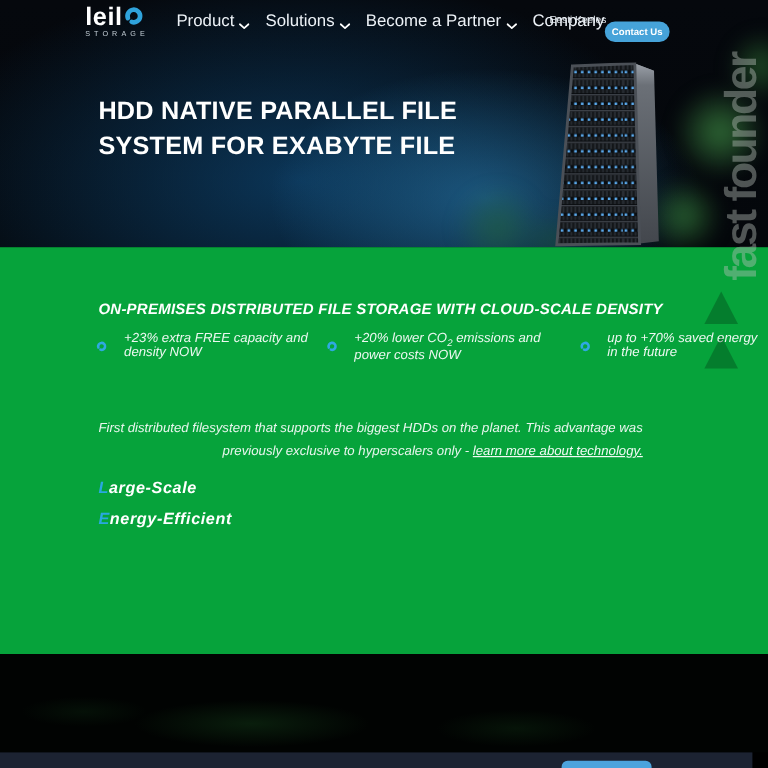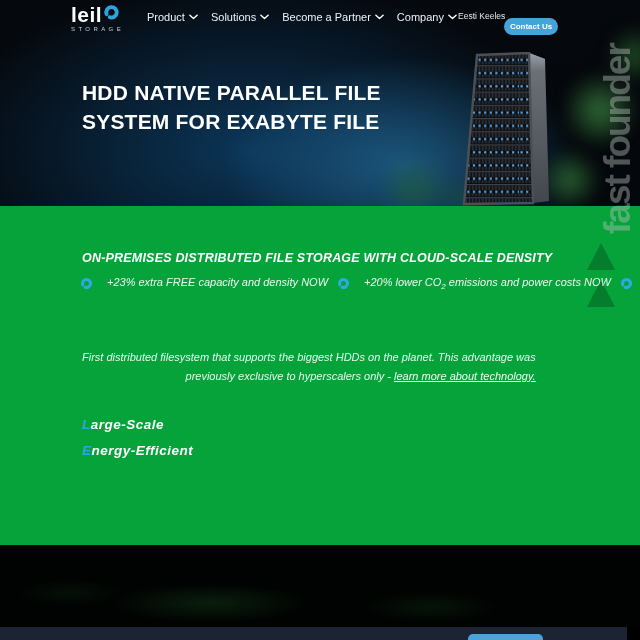--- a/index.html
+++ b/index.html
@@ -15,42 +15,42 @@
   }
   .foliage { position:absolute; inset:-10px; filter:blur(7px);
     background:
       radial-gradient(circle 55px at 610px 120px, rgba(56,126,62,0.85), rgba(0,0,0,0) 70%),
       radial-gradient(circle 45px at 580px 190px, rgba(48,116,56,0.80), rgba(0,0,0,0) 70%),
       radial-gradient(circle 42px at 645px 65px,  rgba(46,112,52,0.65), rgba(0,0,0,0) 70%),
       radial-gradient(circle 52px at 425px 200px, rgba(34,100,56,0.60), rgba(0,0,0,0) 70%),
       radial-gradient(circle 36px at 470px 212px, rgba(30,92,62,0.50), rgba(0,0,0,0) 70%);
   }
   .logo { position:absolute; left:71px; top:5px; cursor:pointer; }
-  .logo-row { display:flex; align-items:flex-start; }
+  .logo-row { display:flex; align-items:center; }
   .logo-text { color:#fff; font-size:21px; font-weight:bold; letter-spacing:0.5px; line-height:19px; }
   .logo-mark { margin-left:1px; margin-top:-1px; }
   .logo-sub { color:#c8d2da; font-size:6px; letter-spacing:3.4px; margin-top:2px; }
   .menu { position:absolute; left:147px; top:0; height:34px; display:flex; align-items:center; gap:13px; }
-  .menu-item { display:flex; align-items:center; gap:4px; color:#edf2f7; font-size:11px; cursor:pointer; white-space:nowrap; }
+  .menu-item { display:flex; align-items:flex-end; gap:4px; color:#edf2f7; font-size:14px; cursor:pointer; white-space:nowrap; }
   .lang { position:absolute; left:458px; top:11px; font-size:8.5px; color:#e5ebf1; cursor:pointer; }
   .contact-btn { position:absolute; left:504px; top:18px; width:54px; height:17px; border:none; border-radius:9px;
     background:#46a3d9; color:#fff; font-size:8px; font-weight:bold; font-family:"Liberation Sans",sans-serif; cursor:pointer; }
   .hero-title { position:absolute; left:82px; top:78px; color:#fff; font-size:21px; font-weight:bold;
     line-height:29px; letter-spacing:0.2px; }
   .rack { position:absolute; left:449px; top:52px; }
 
   
   .green { position:absolute; top:206px; left:0; width:640px; height:339px; background:#06a33b;font-style:italic; }
   .green-heading { position:absolute; left:82px; top:45px; color:#fff; font-size:12.5px; font-weight:bold; letter-spacing:0.2px; }
   .bullets { position:absolute; left:80px; top:70px; display:flex; flex-direction:row; gap:9px; }
   .bullet { display:flex; align-items:center; gap:14px; color:#edf8f1; font-size:11px; }
   .bullet sub { font-size:8px; }
   .para { position:absolute; left:82px; top:142px; color:#e9f6ee; font-size:11px; line-height:18.5px;text-align:right; }
   .link { text-decoration:underline; cursor:pointer; color:#f2fbf5;margin-top:12px; }
-  .features { position:absolute; left:82px; top:211px; }
+  .features { position:absolute; left:82px; top:193px; }
   .feature { height:25.5px; color:#fff; font-size:13.5px; font-weight:bold; letter-spacing:0.5px; }
   .feature .first { color:#29a8e0; }
 
   
   .dark-bottom { position:absolute; top:545px; left:0; width:640px; height:82px; background:#010302;
     background-image:
       radial-gradient(ellipse 140px 28px at 210px 58px, rgba(16,52,21,0.55), rgba(0,0,0,0) 70%),
       radial-gradient(ellipse 95px 22px at 430px 62px, rgba(12,40,16,0.45), rgba(0,0,0,0) 70%),
       radial-gradient(ellipse 75px 18px at 70px 48px,  rgba(10,36,15,0.40), rgba(0,0,0,0) 70%);
   }
@@ -156,20 +156,21 @@
       <div class="bullet">
         <svg width="13" height="14" viewBox="0 0 26 26">
             <path d="M 5.5 14.7 A 8 8 0 1 1 10.3 19.5" fill="none" stroke="#2fa9e2" stroke-width="6" stroke-linecap="round"></path>
           </svg>
         <span><span>+20% lower CO</span><sub>2</sub><span> emissions and power costs NOW</span></span>
       </div>
       <div class="bullet">
         <svg width="13" height="14" viewBox="0 0 26 26">
             <path d="M 5.5 14.7 A 8 8 0 1 1 10.3 19.5" fill="none" stroke="#2fa9e2" stroke-width="6" stroke-linecap="round"></path>
           </svg>
+        <span><span>up to +70% saved energy in the future</span><sub></sub><span></span></span>
       </div>
     </div>
 
     <div class="para">
       <span style="display:block">First distributed filesystem that supports the biggest HDDs on the planet. This advantage was</span>
       <span style="display:block"><span>previously exclusive to hyperscalers only - </span><span class="link">learn more about technology.</span></span>
     </div>
 
     <div class="features">
       <div class="feature"><span class="first">L</span><span>arge-Scale</span></div>

